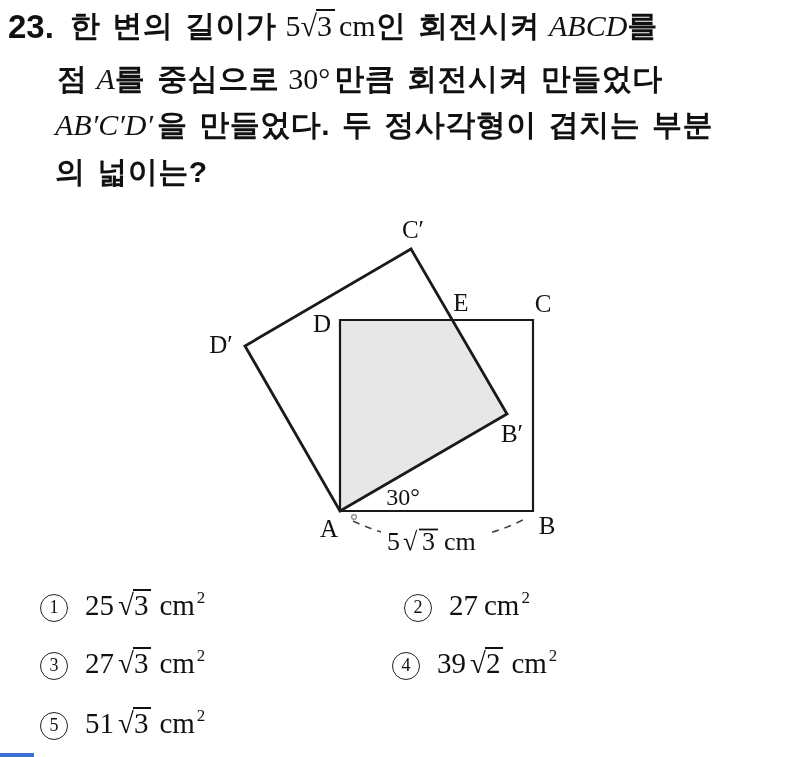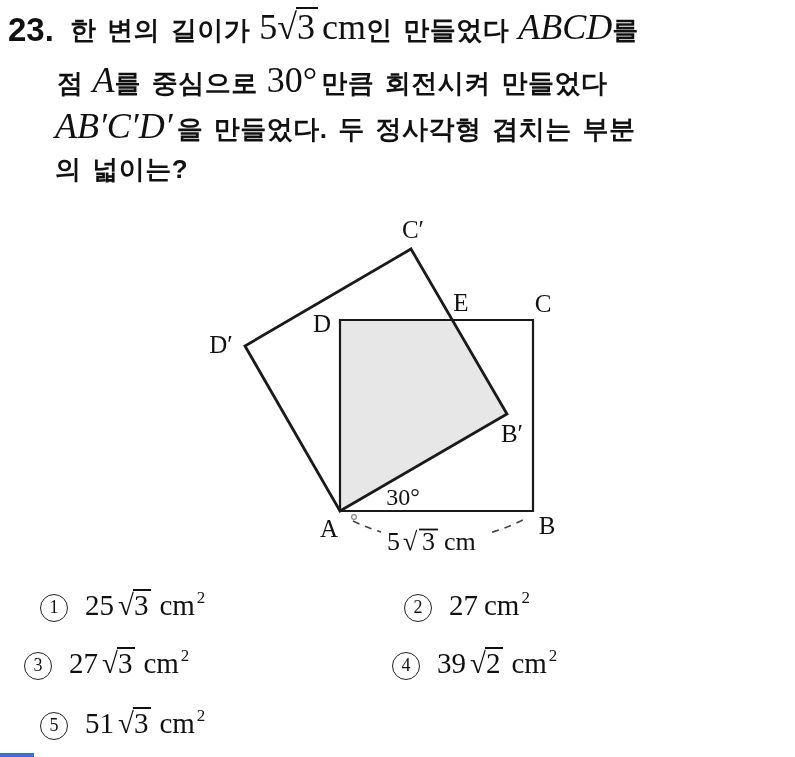--- a/index.html
+++ b/index.html
@@ -1,22 +1,22 @@
 <!DOCTYPE html>
 <html><head>
 <meta charset="utf-8">
 <style>
   * { margin:0; padding:0; box-sizing:border-box; }
   html,body { width:795px; height:757px; background:#ffffff; overflow:hidden; }
   body { position:relative; font-family:"Liberation Sans", sans-serif; color:#111; }
 
   .pline { position:absolute; white-space:nowrap; }
   .qnum  { font-size:33px; font-weight:700; font-family:"Liberation Sans",sans-serif; margin-right:16px; vertical-align:-2px;margin-top:32px; }
-  .kr    { font-size:26px; font-weight:700; font-family:"Liberation Sans",sans-serif; word-spacing:3px; letter-spacing:0.5px; }
-  .m     { font-family:"Liberation Serif",serif; font-size:36px; font-weight:400; }
+  .kr    { font-size:30px; font-weight:700; font-family:"Liberation Sans",sans-serif; word-spacing:3px; letter-spacing:0.5px; }
+  .m     { font-family:"Liberation Serif",serif; font-size:30px; font-weight:400; }
   .var   { font-style:italic; }
   .gapL  { margin-left:9px; }
   .gapS  { margin-left:4px; }
 
   .sqrt  { font-family:"Liberation Serif",serif; white-space:nowrap; }
   .rsign { display:inline-block; }
   .rad   { display:inline-block; border-top:2px solid #111; line-height:1.02; padding:0 3px 0 1px; margin-left:-1px; }
 
   .choice { position:absolute; white-space:nowrap; font-family:"Liberation Serif",serif; font-size:29px; }
   .cnum { display:inline-flex; align-items:center; justify-content:center;
@@ -31,29 +31,29 @@
   .alabel { font-size:24px; }
   .slabel { font-size:26px; }
 
   #diagram { position:absolute; left:0; top:200px; }
   #bottom-artifact { position:absolute; left:0; top:753px; width:34px; height:4px; background:#3b6fd4; }
 </style>
 </head>
 <body>
 
 <div class="pline" style="left:8px; top:6px;">
-  <span class="qnum">23.</span><span class="kr">한 변의 길이가</span><span class="m gapL"><span>5</span><span class="sqrt"><span class="rsign">√</span><span class="rad">3</span></span><span class="gapS">cm</span></span><span class="kr">인 만들었다</span><span class="m var gapL">ABCD</span><span class="kr">를</span>
+  <span class="qnum">23.</span><span class="kr">한 변의 길이가</span><span class="m gapL"><span>5</span><span class="sqrt"><span class="rsign">√</span><span class="rad">3</span></span><span class="gapS">cm</span></span><span class="kr">인 회전시켜</span><span class="m var gapL">ABCD</span><span class="kr">를</span>
 </div>
 
 <div class="pline" style="left:57px; top:59px;">
   <span class="kr">점</span><span class="m var gapL">A</span><span class="kr">를 중심으로</span><span class="m gapL">30°</span><span class="kr gapS">만큼 회전시켜 만들었다</span>
 </div>
 
 <div class="pline" style="left:55px; top:105px;">
-  <span class="m var">AB′C′D′</span><span class="kr gapS">을 만들었다. 두 정사각형 겹치는 부분</span>
+  <span class="m var">AB′C′D′</span><span class="kr gapS">을 만들었다. 두 정사각형이 겹치는 부분</span>
 </div>
 
 <div class="pline" style="left:55px; top:152px;">
   <span class="kr">의 넓이는?</span>
 </div>
 
 <svg id="diagram" width="795" height="370" viewBox="0 200 795 370">
 
   <polygon points="340,511 340,320 452,320 507,414" stroke="none" fill="#e7e7e7"></polygon>
 
@@ -85,21 +85,21 @@
 </svg>
 
 <div class="choice" style="left:40px; top:589px;">
   <span class="cnum">1</span><span class="coef">25</span><span class="sqrt"><span class="rsign">√</span><span class="rad">3</span></span><span class="unit">cm</span><span class="pow">2</span>
 </div>
 
 <div class="choice" style="left:404px; top:589px;">
   <span class="cnum">2</span><span class="coef">27</span><span class="unit" style="margin-left:2px;">cm</span><span class="pow">2</span>
 </div>
 
-<div class="choice" style="left:24px; top:647px;">
+<div class="choice" style="left:40px; top:647px;">
   <span class="cnum">3</span><span class="coef">27</span><span class="sqrt"><span class="rsign">√</span><span class="rad">3</span></span><span class="unit">cm</span><span class="pow">2</span>
 </div>
 
 <div class="choice" style="left:392px; top:647px;">
   <span class="cnum">4</span><span class="coef">39</span><span class="sqrt"><span class="rsign">√</span><span class="rad">2</span></span><span class="unit">cm</span><span class="pow">2</span>
 </div>
 
 <div class="choice" style="left:40px; top:707px;">
   <span class="cnum">5</span><span class="coef">51</span><span class="sqrt"><span class="rsign">√</span><span class="rad">3</span></span><span class="unit">cm</span><span class="pow">2</span>
 </div>

